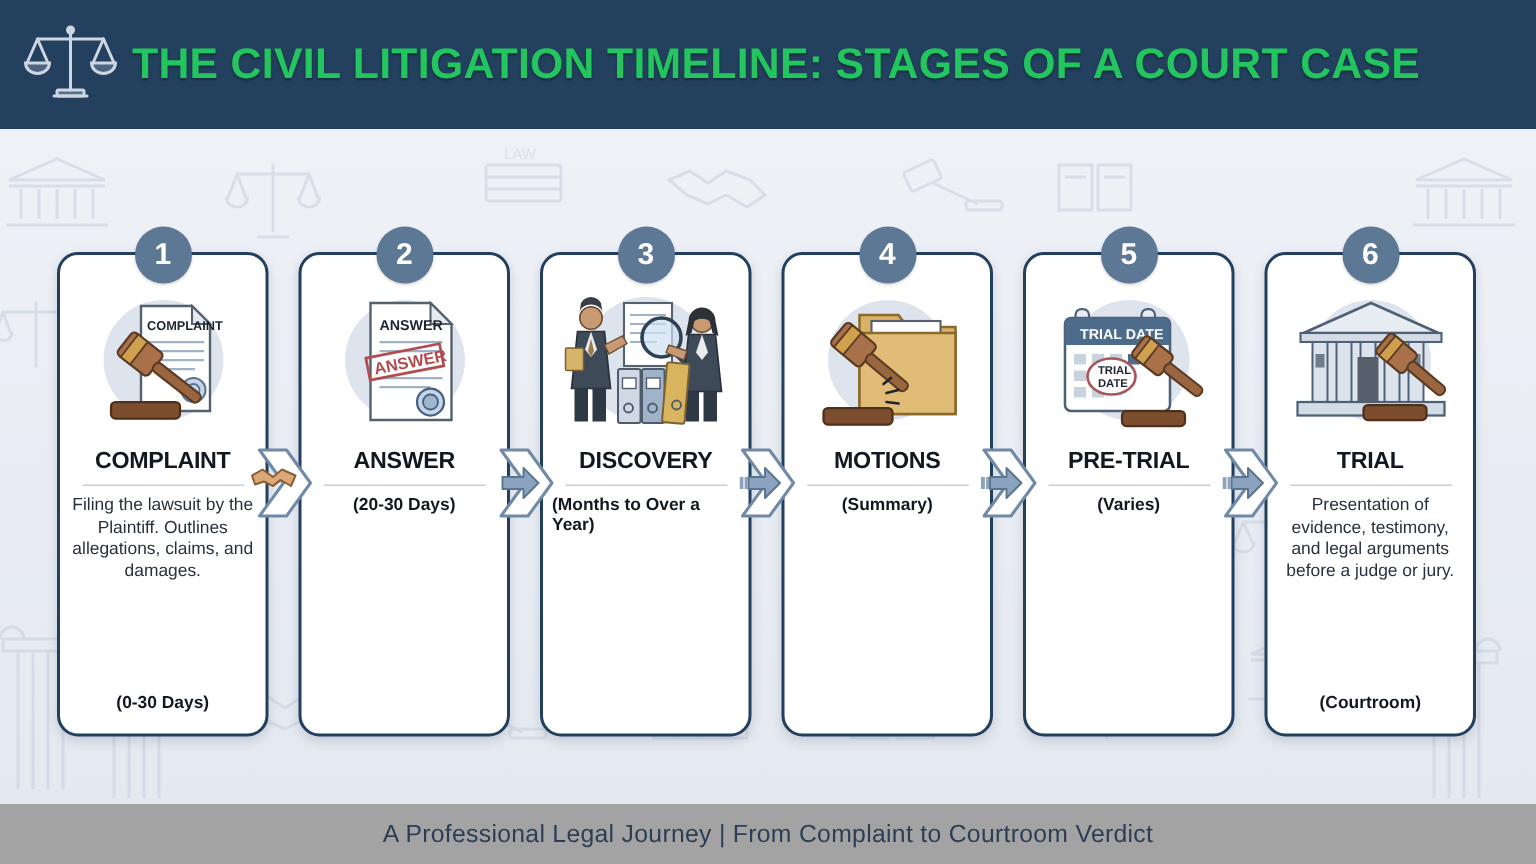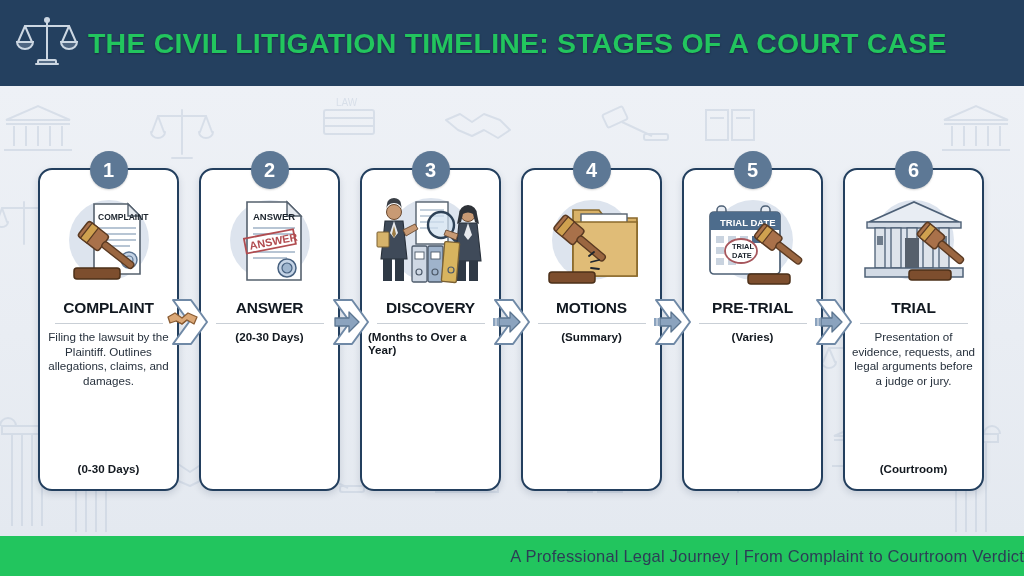--- a/index.html
+++ b/index.html
@@ -37,22 +37,22 @@
     background: linear-gradient(180deg,#eef1f6 0%, #e9edf3 55%, #e4e9f0 100%);
     overflow: hidden;
   }
   .watermarks { position: absolute; inset: 0; opacity: .5; }
   .wm { position: absolute; color: #c3cedd; }
 
   
   .footer {
     position: absolute; left: 0; top: 536px;
     width: 1024px; height: 40px;
-    background: #22c55e;
-    display: flex; align-items: center; justify-content: flex-end;
+    background: #a3a3a3;
+    display: flex; align-items: center; justify-content: center;
     z-index: 40;
   }
   .footer-text {
     color: #2c3e56; font-size: 16.5px; letter-spacing: .2px;
     white-space: nowrap;
   }
 
   
   .row {
     position: absolute; top: 86px; left: 0;
@@ -564,21 +564,21 @@
         <g transform="rotate(40 76 58)">
           <rect x="56" y="40" width="24" height="17" rx="3" fill="#a9714a" stroke="#5a3a22" stroke-width="1.5"></rect>
           <rect x="60" y="40" width="7" height="17" fill="#cfa14f" stroke="#5a3a22" stroke-width="1.2"></rect>
           <rect x="79" y="45" width="30" height="7" rx="3" fill="#9a6640" stroke="#5a3a22" stroke-width="1.4"></rect>
         </g>
         <rect x="54" y="80" width="42" height="10" rx="3" fill="#7d4e2e" stroke="#4c3019" stroke-width="1.5"></rect>
       </svg>
     </div>
     <div class="card-title">TRIAL</div>
     <div class="divider"></div>
-    <div class="card-body">Presentation of evidence, requests, and legal arguments before a judge or jury.</div>
+    <div class="card-body">Presentation of evidence, testimony, and legal arguments before a judge or jury.</div>
     <div class="card-duration">(Courtroom)</div>
   </div>
 
 </div>
 
 <div class="footer">
   <div class="footer-text">A Professional Legal Journey |  From Complaint to Courtroom Verdict</div>
 </div>
 
 </body></html>

